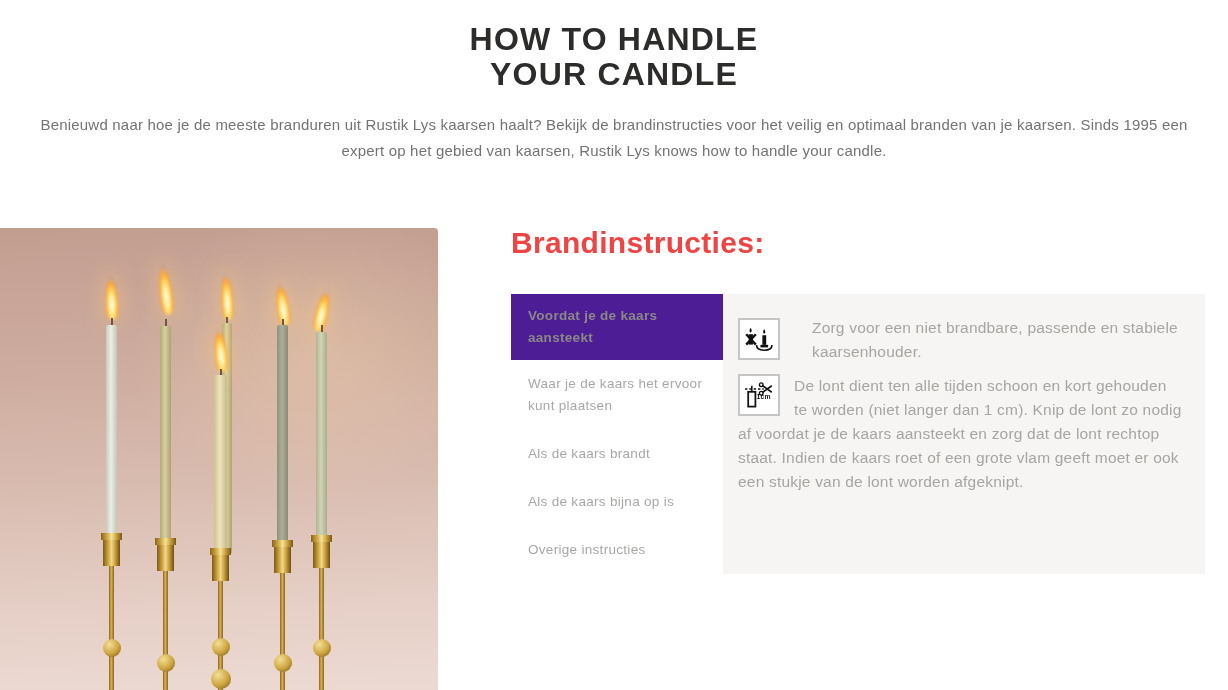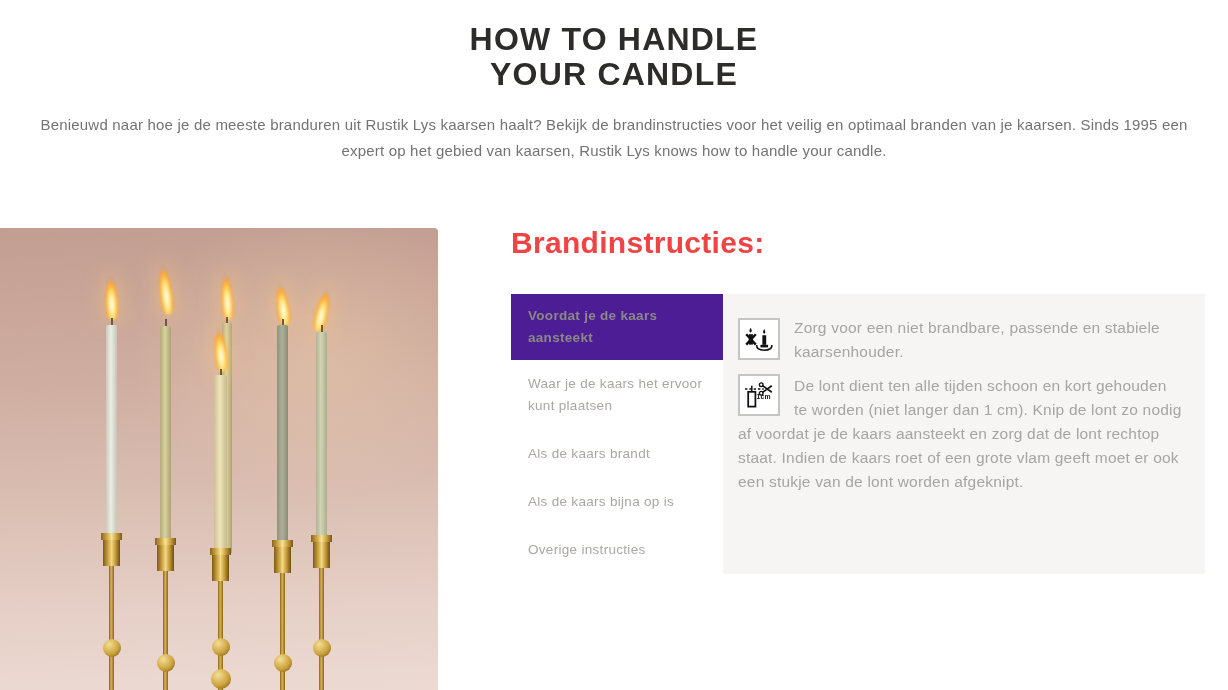--- a/index.html
+++ b/index.html
@@ -67,21 +67,21 @@
   }
   .panel { display:flex; margin-top:32px; min-height:275px; background:#f6f5f3; }
   .tabs { list-style:none; width:212px; background:#ffffff; }
   .tab {
     padding:13px 16px 13px 17px; font-size:13.5px; line-height:22px;
     color:#a9a7a4; letter-spacing:0.3px; cursor:pointer;
   }
   .tab.active { padding:11px 16px 11px 17px; background:#4c1d95; font-weight:700; color:#8b8987; }
   .content { flex:1; padding:24px 22px 20px 15px; }
   .instr { margin-bottom:10px; font-size:15.5px; line-height:24px; color:#a7a5a2; letter-spacing:0.2px; overflow:visible; }
-  .instr.row { display:flex; gap:14px; }
+  .instr.row { display:flex; gap:32px; }
   .icon-box {
     width:42px; height:42px; flex:0 0 42px; background:#ffffff;
     border:2px solid #c6c5c3; padding:3px;
   }
   .instr.wrap .icon-box { float:left; margin:0 14px 2px 0; }
   .icon-box svg { display:block; width:32px; height:32px; }
   .instr .txt { margin-top:-2px; }
 </style>
 </head>
 <body>

